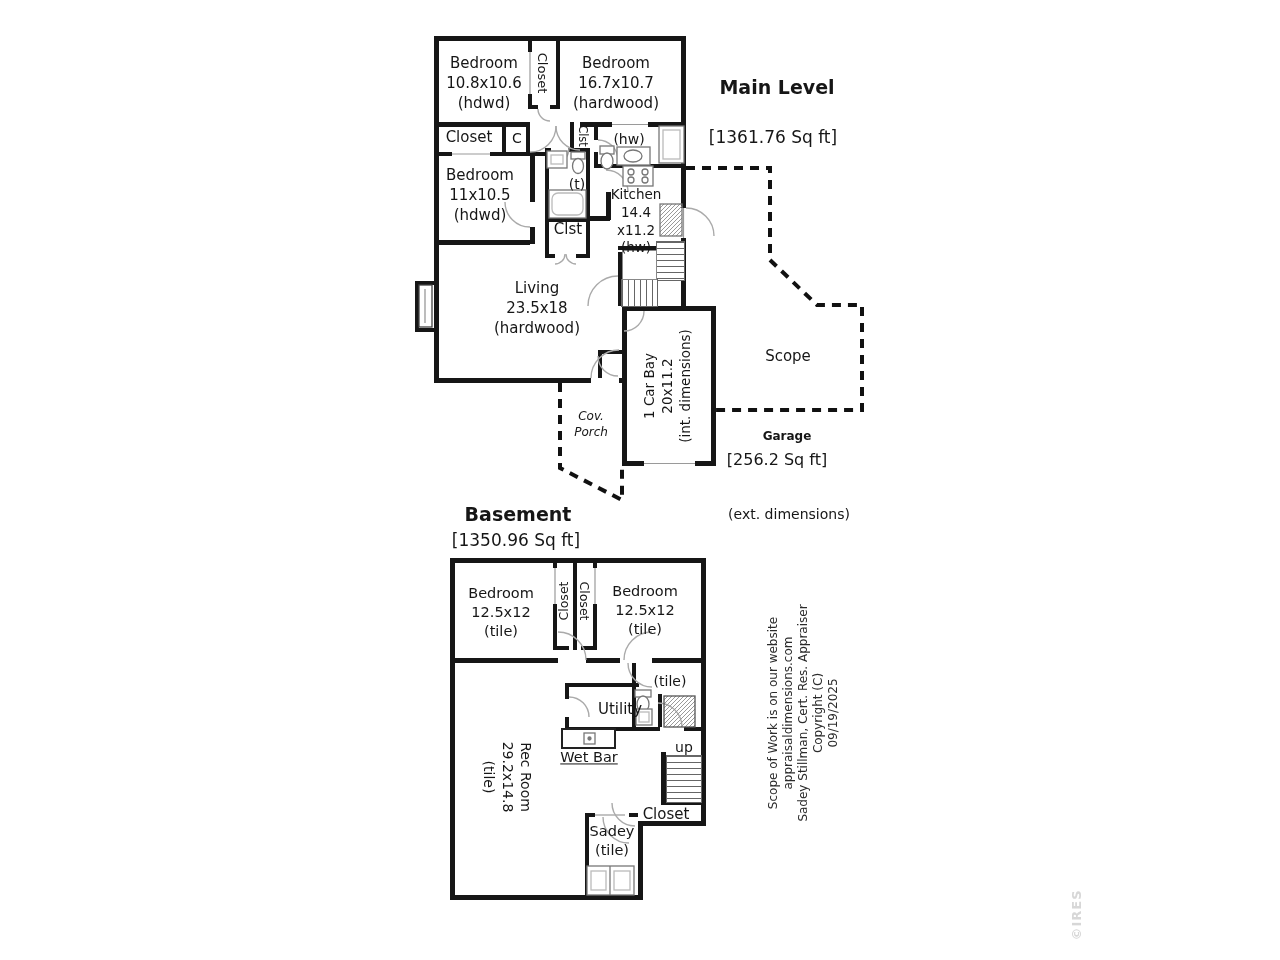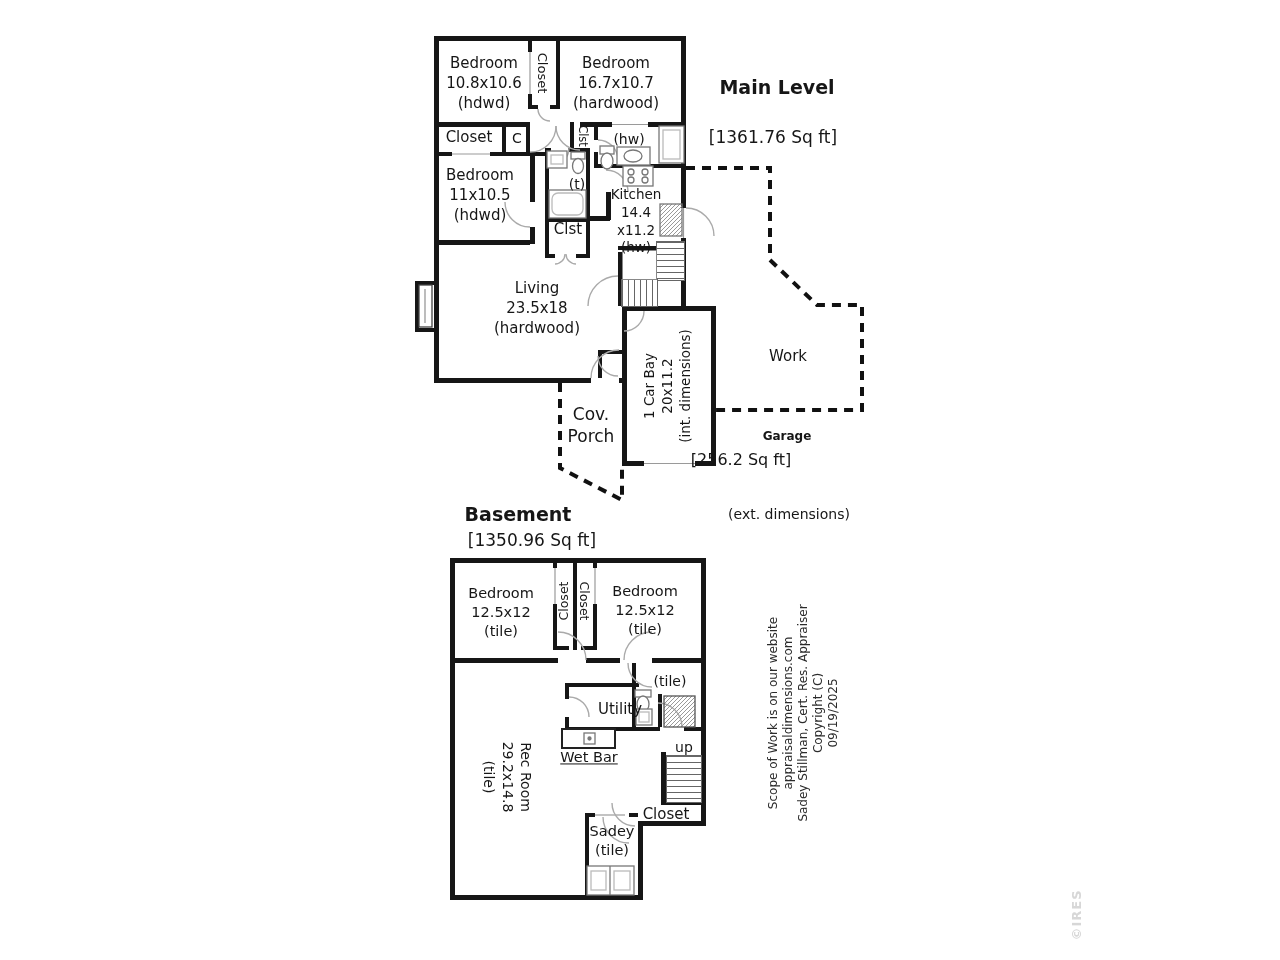--- a/index.html
+++ b/index.html
@@ -279,36 +279,36 @@
     <div>Kitchen</div>
     <div>14.4</div>
     <div>x11.2</div>
     <div>(hw)</div>
   </div>
   <div class="lbl" style="left:525px;top:309px;font-size:15px;margin-left:12px;">
     <div>Living</div>
     <div>23.5x18</div>
     <div>(hardwood)</div>
   </div>
-  <div class="lbl" style="left:591px;top:425px;font-size:17px;">
+  <div class="lbl" style="left:591px;top:425px;font-size:12px;font-style:italic;">
     <div>Cov.</div>
     <div>Porch</div>
   </div>
-  <div class="lbl" style="left:788px;top:357px;font-size:15px;">Work</div>
+  <div class="lbl" style="left:788px;top:357px;font-size:15px;">Scope</div>
   <div class="lbl rotm90" style="left:668px;top:386px;font-size:13.5px;">
     <div>1 Car Bay</div>
     <div>20x11.2</div>
     <div>(int. dimensions)</div>
   </div>
   <div class="lbl bold" style="left:787px;top:437px;font-size:12px;">Garage</div>
-  <div class="lbl" style="left:741px;top:460px;font-size:16px;text-align:right;">[256.2 Sq ft]</div>
+  <div class="lbl" style="left:777px;top:460px;font-size:16px;text-align:right;">[256.2 Sq ft]</div>
   <div class="lbl" style="left:789px;top:481px;font-size:14px;margin-top:33px;">(ext. dimensions)</div>
 
   <div class="lbl bold" style="left:518px;top:515px;font-size:19px;">Basement</div>
-  <div class="lbl" style="left:516px;top:540px;font-size:17px;margin-left:16px;">[1350.96 Sq ft]</div>
+  <div class="lbl" style="left:516px;top:540px;font-size:17px;">[1350.96 Sq ft]</div>
 
   <div class="lbl" style="left:501px;top:613px;font-size:14.5px;">
     <div>Bedroom</div>
     <div>12.5x12</div>
     <div>(tile)</div>
   </div>
   <div class="lbl rotm90" style="left:564px;top:601px;font-size:12.5px;">Closet</div>
   <div class="lbl rot90" style="left:584px;top:601px;font-size:12.5px;">Closet</div>
   <div class="lbl" style="left:645px;top:611px;font-size:14.5px;">
     <div>Bedroom</div>

